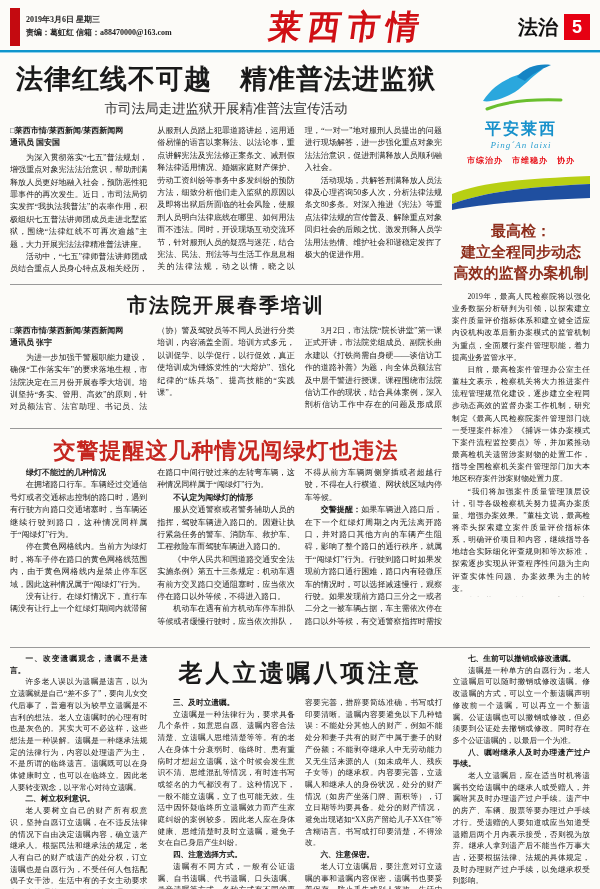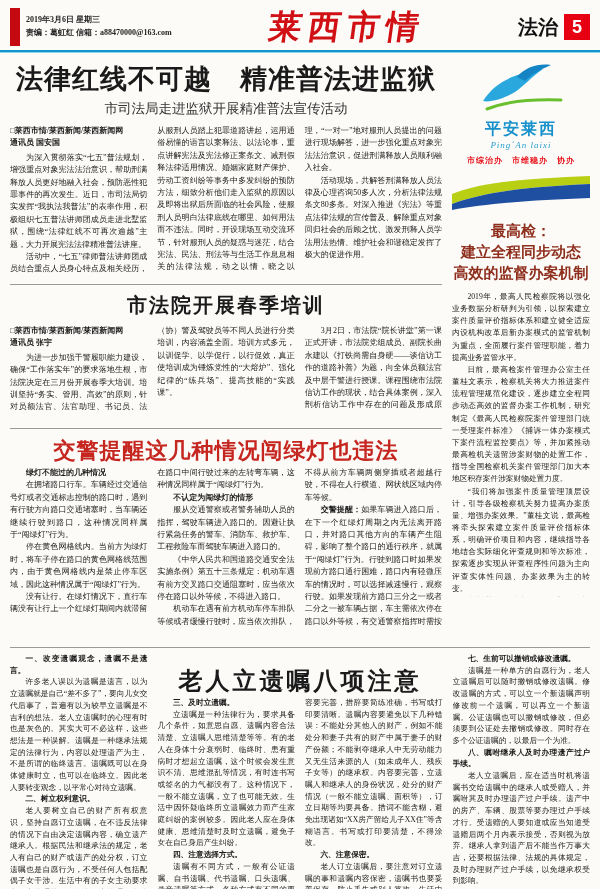--- a/index.html
+++ b/index.html
@@ -40,21 +40,21 @@
   .logo-name { font-size:16px; font-weight:900; color:#1791cb; letter-spacing:2px; font-family:"Liberation Sans", sans-serif; }
   .logo-pinyin { font-size:9px; font-style:italic; color:#2a9fd0; letter-spacing:1px; }
   .logo-org { font-size:8px; font-weight:bold; color:#e8141c; margin-top:5px; letter-spacing:1px; }
   .banner { margin:8px 0 6px; }
   .sb-headline { font-size:15px; font-weight:900; color:#8e2e1c; text-align:center; white-space:pre-line; line-height:1.4; margin:4px 0 8px; font-family:"Liberation Sans", sans-serif; }
   .sb-body { font-size:7.7px; line-height:1.58; text-align:justify; height:306px; overflow:hidden; }
   .sb-body p { text-indent:2em; }
 
   
   .bottom { position:relative; border-top:1px solid #999; margin:8px 10px 0; padding-top:5px; }
-  .b-headline { position:absolute; left:25%; width:50%; top:17px; text-align:center; font-size:24px; font-weight:900; letter-spacing:3px; font-family:"Liberation Sans", sans-serif; }
+  .b-headline { position:absolute; left:25%; width:50%; top:9px; text-align:center; font-size:24px; font-weight:900; letter-spacing:3px; font-family:"Liberation Sans", sans-serif; }
   .bcols { display:flex; gap:10px; }
   .bcol { flex:1; font-size:7.7px; line-height:1.52; text-align:justify; height:256px; overflow:hidden; }
   .bcol.pad { padding-top:44px; }
   .bcol p { text-indent:2em; }
   .bcol p.noindent { text-indent:0; }
   .bcol p.bh { font-weight:bold; text-indent:2em; }
 </style>
 </head>
 <body>
 
@@ -173,21 +173,21 @@
 
       <div class="bcol pad">
         <p class="bh">三、及时立遗嘱。</p>
         <p>立遗嘱是一种法律行为，要求具备几个条件，如意思自愿、遗嘱内容合法清楚、立遗嘱人思维清楚等等。有的老人在身体十分衰弱时、临终时、患有重病时才想起立遗嘱，这个时候会发生意识不清、思维混乱等情况，有时连书写或签名的力气都没有了。这种情况下，一般不能立遗嘱，立了也可能无效。生活中因怀疑临终所立遗嘱效力而产生家庭纠纷的案例较多。因此老人应在身体健康、思维清楚时及时立遗嘱，避免子女在自己身后产生纠纷。</p>
         <p class="bh">四、注意选择方式。</p>
         <p>遗嘱有不同方式，一般有公证遗嘱、自书遗嘱、代书遗嘱、口头遗嘱、录音遗嘱等方式。各种方式有不同的要求。但具体的要求，非法律专业的人士难以完全把握。几种方式有不同的作用和特点。公证遗嘱效力最高，最为规范。同时存在多个遗嘱的情况下，公证遗嘱效力最高。</p>
 
       </div>
 
       <div class="bcol pad">
-        <p class="noindent">容要完善，措辞要简练准确，书写或打印要清晰。遗嘱内容要避免以下几种错误：不能处分其他人的财产，例如不能处分和妻子共有的财产中属于妻子的财产份额；不能剥夺继承人中无劳动能力又无生活来源的人（如未成年人、残疾子女等）的继承权。内容要完善，立遗嘱人和继承人的身份状况，处分的财产情况（一般不能立遗嘱、面积等），订立日期等均要具备。措词不能含糊，避免出现诸如“XX房产留给儿子XX住”等含糊语言。书写或打印要清楚，不得涂改。</p>
+        <p class="noindent">容要完善，措辞要简练准确，书写或打印要清晰。遗嘱内容要避免以下几种错误：不能处分其他人的财产，例如不能处分和妻子共有的财产中属于妻子的财产份额；不能剥夺继承人中无劳动能力又无生活来源的人（如未成年人、残疾子女等）的继承权。内容要完善，立遗嘱人和继承人的身份状况，处分的财产情况（如房产坐落门牌、面积等），订立日期等均要具备。处分的财产情况，避免出现诸如“XX房产留给儿子XX住”等含糊语言。书写或打印要清楚，不得涂改。</p>
         <p class="bh">六、注意保密。</p>
         <p>老人订立遗嘱后，要注意对订立遗嘱的事和遗嘱内容保密，遗嘱书也要妥善保存，防止丢失或别人篡改。生活中常有这样的事，有的子女在获知老人立遗嘱或遗嘱内容后，由于自己不是遗嘱中的继承人或继承份额较少，找老人或其他兄弟姐妹闹事，有的老人还被迫多次修改遗嘱，他们的身心受到很大的伤害。因此，老人有必要作好遗嘱保密工作，在适当时候把遗嘱书交给继承人。</p>
       </div>
 
       <div class="bcol">
         <p class="bh">七、生前可以撤销或修改遗嘱。</p>
         <p>遗嘱是一种单方的自愿行为，老人立遗嘱后可以随时撤销或修改遗嘱。修改遗嘱的方式，可以立一个新遗嘱声明修改前一个遗嘱，可以再立一个新遗嘱。公证遗嘱也可以撤销或修改，但必须要到公证处去撤销或修改。同时存在多个公证遗嘱的，以最后一个为准。</p>
         <p class="bh">八、嘱咐继承人及时办理遗产过户手续。</p>
         <p>老人立遗嘱后，应在适当时机将遗嘱书交给遗嘱中的继承人或受赠人，并嘱咐其及时办理遗产过户手续。遗产中的房产、车辆、股票等要办理过户手续才行。受遗赠的人要知道或应当知道受遗赠后两个月内表示接受，否则视为放弃。继承人拿到遗产后不能当作万事大吉，还要根据法律、法规的具体规定，及时办理财产过户手续，以免继承权受到影响。</p>
 

